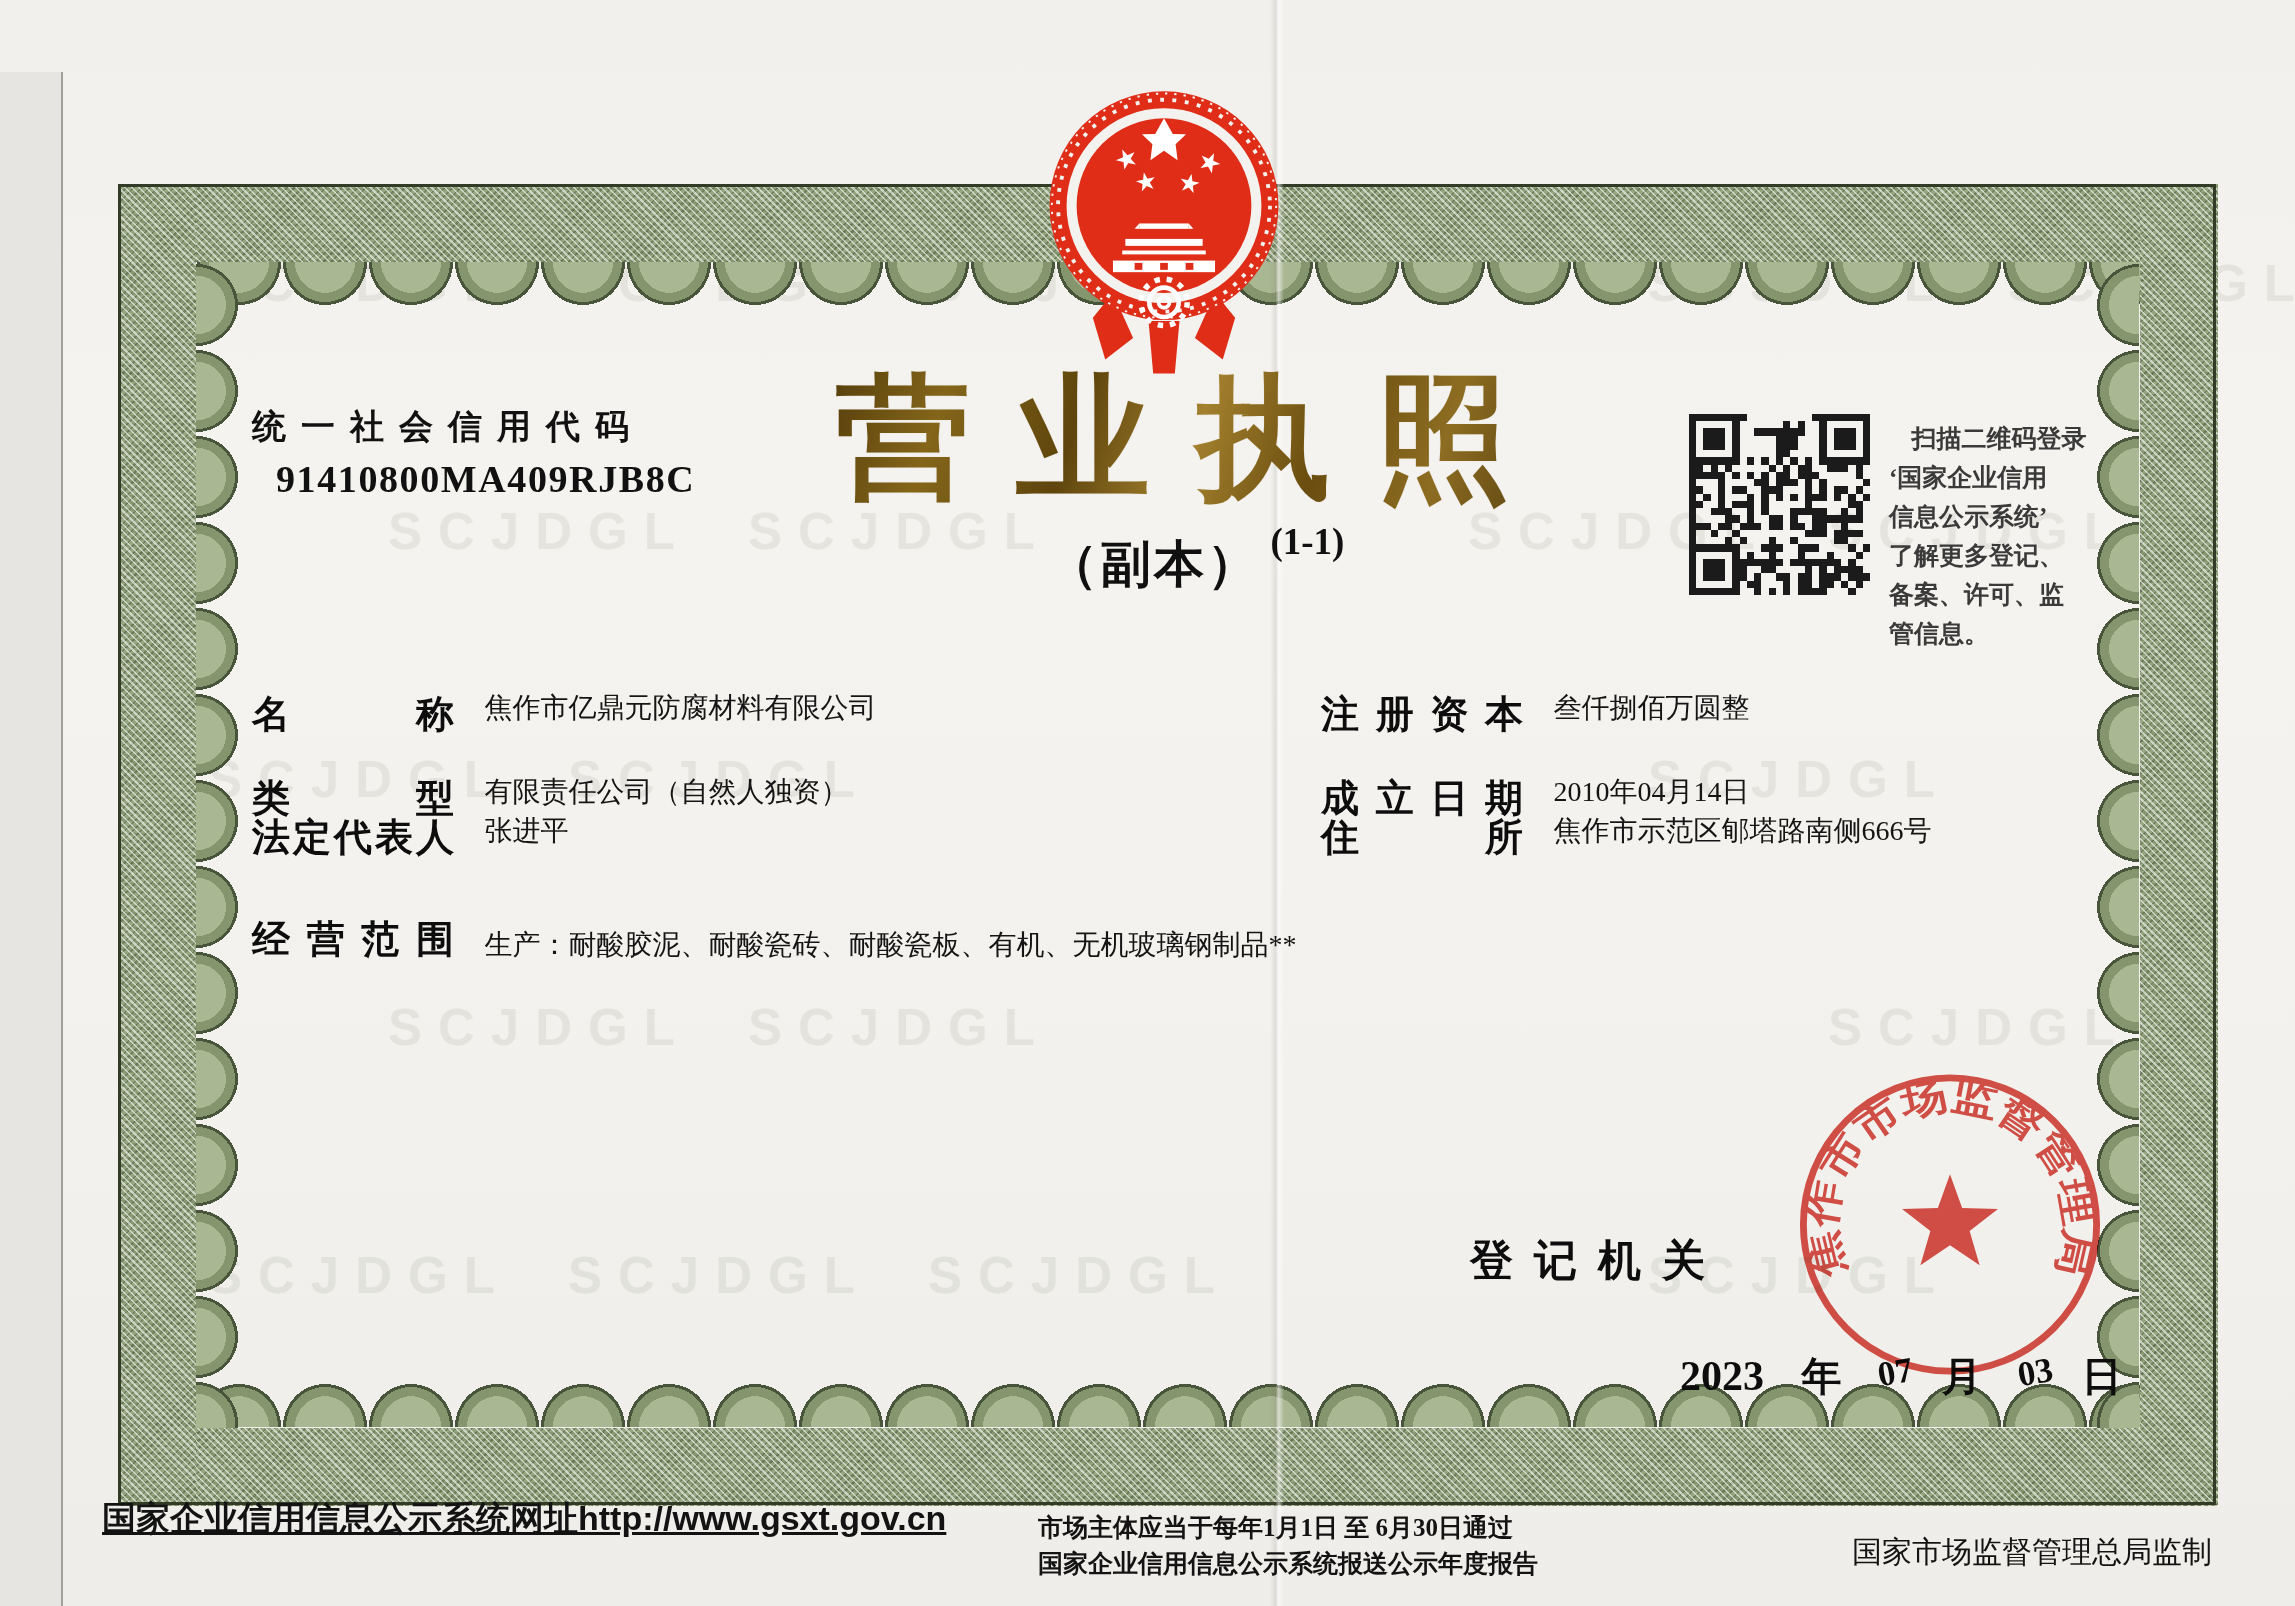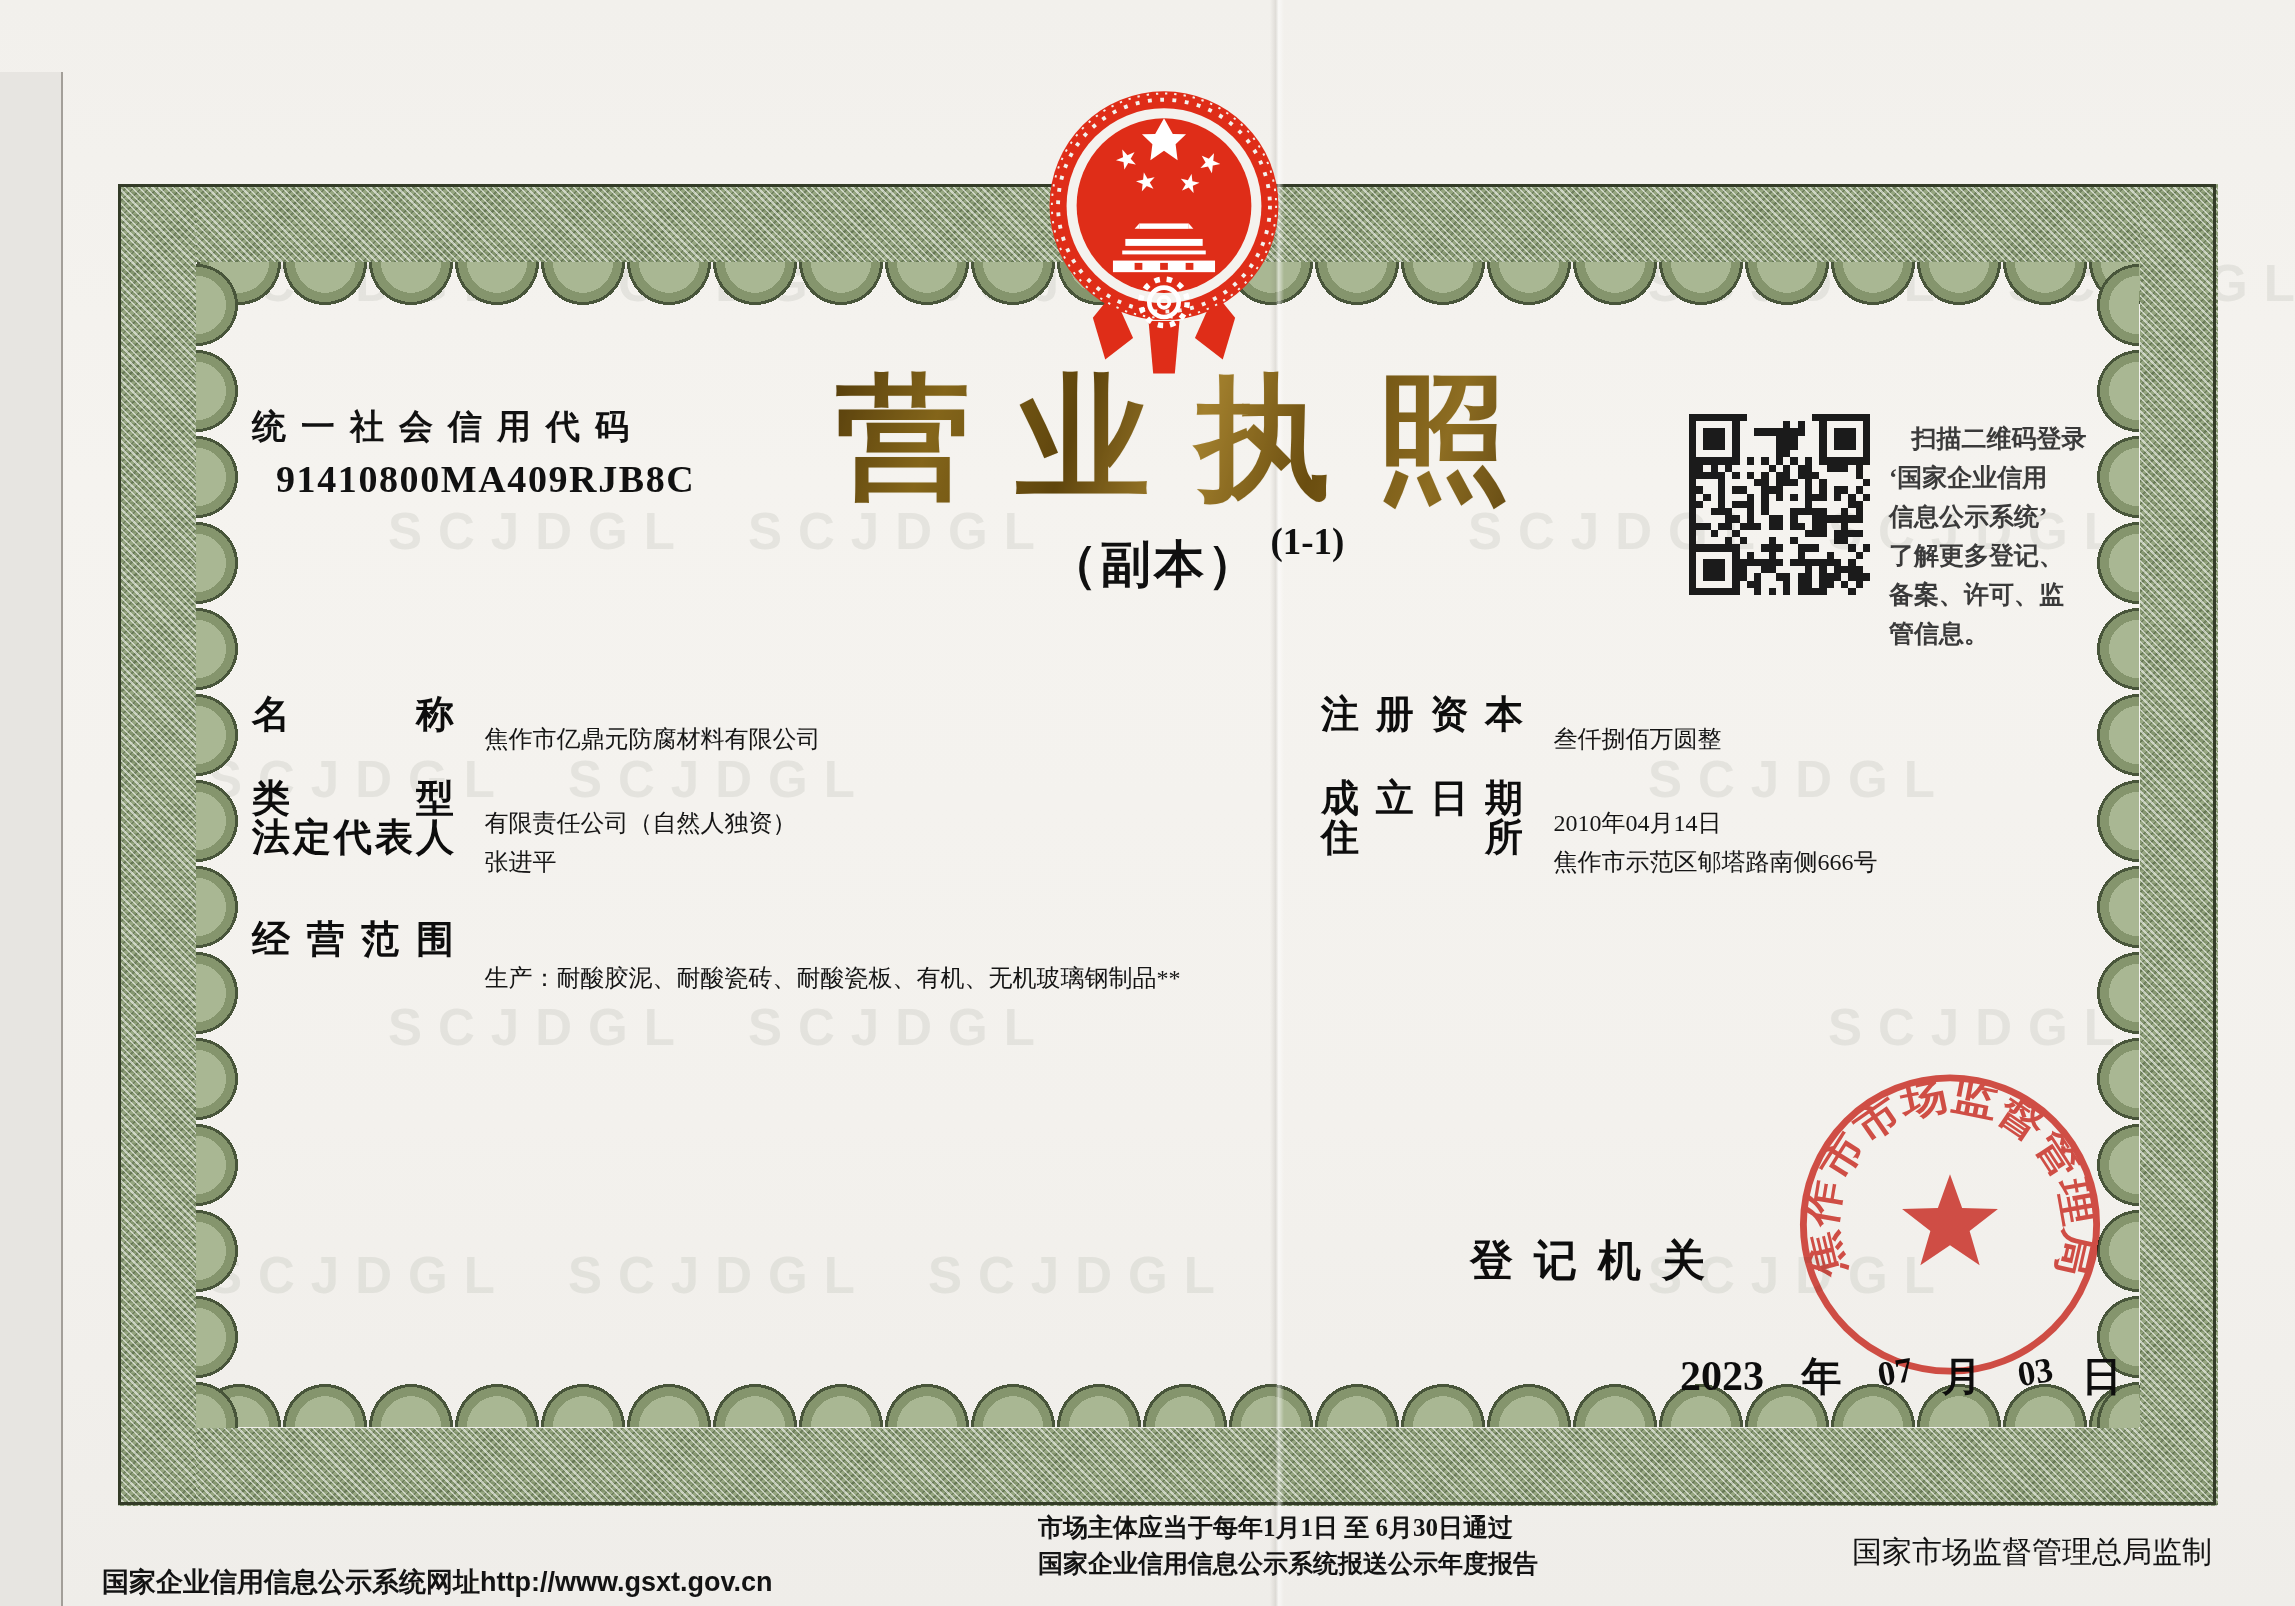--- a/index.html
+++ b/index.html
@@ -62,42 +62,42 @@
   
   .emblem{position:absolute;left:1048px;top:70px;width:232px;height:310px;z-index:5;}
   .qr{position:absolute;left:1689px;top:414px;width:181px;height:181px;}
   .qr-caption{position:absolute;left:1889px;top:419px;width:226px;
     font-family:"Liberation Serif","DejaVu Serif",serif;
     font-size:25px;line-height:39px;color:#3a3a3a;font-weight:700;}
   .qr-caption div:first-child{text-indent:22.4px;}
   
   .flabel{display:inline-block;width:202px;font-size:38px;font-weight:bold;color:#0d0d0d;
     text-align:justify;text-align-last:justify;vertical-align:top;}
-  .fvalue{font-size:24px;color:#151515;
-    font-family:"Liberation Serif","DejaVu Serif",serif;margin-top:34px;}
+  .fvalue{font-size:28px;color:#151515;
+    font-family:"Liberation Serif","DejaVu Serif",serif;}
   .frow{position:absolute;}
   .frow .fvalue{margin-left:27px;display:inline-block;vertical-align:top;}
   .r1{top:689px;} .r2{top:773px;} .r3{top:812px;} .r4{top:914px;}
   .colL{left:252px;} .colR{left:1321px;}
   .scope-value{width:840px;line-height:61px;}
   
   .reg-label{position:absolute;left:1470px;top:1232px;font-size:43px;font-weight:bold;
     color:#0d0d0d;letter-spacing:21px;}
   .date-row{position:absolute;left:1680px;top:1349px;color:#0d0d0d;white-space:nowrap;}
   .date-row span{display:inline-block;}
   .d-num{font-family:"Liberation Serif","DejaVu Serif",serif;font-size:42px;font-weight:600;}
   .d-unit{font-size:40px;font-weight:bold;}
   .d-stamped{font-size:35px;transform:rotate(-10deg) translateY(-6.4px);}
   .gap1{margin-left:34px;} .gap2{margin-left:24px;}
   
   .stamp{position:absolute;left:1785px;top:1068px;width:330px;height:336px;z-index:6;
     opacity:.93;mix-blend-mode:multiply;}
   
   .foot{position:absolute;color:#131313;white-space:nowrap;}
-  .foot-left{left:102px;top:1564px;font-size:27px;font-weight:bold;}
+  .foot-left{left:102px;top:1496px;font-size:34px;font-weight:bold;text-decoration:underline;}
   .foot-center{left:1038px;top:1510px;font-size:25px;font-weight:bold;line-height:36px;
     font-family:"Liberation Serif","DejaVu Serif",serif;white-space:normal;width:640px;}
   .foot-right{left:1852px;top:1532px;font-size:30px;font-weight:normal;}
 </style>
 </head>
 <body>
 
 <div class="paper"></div>
 <div class="scan-left-edge"></div>
 

